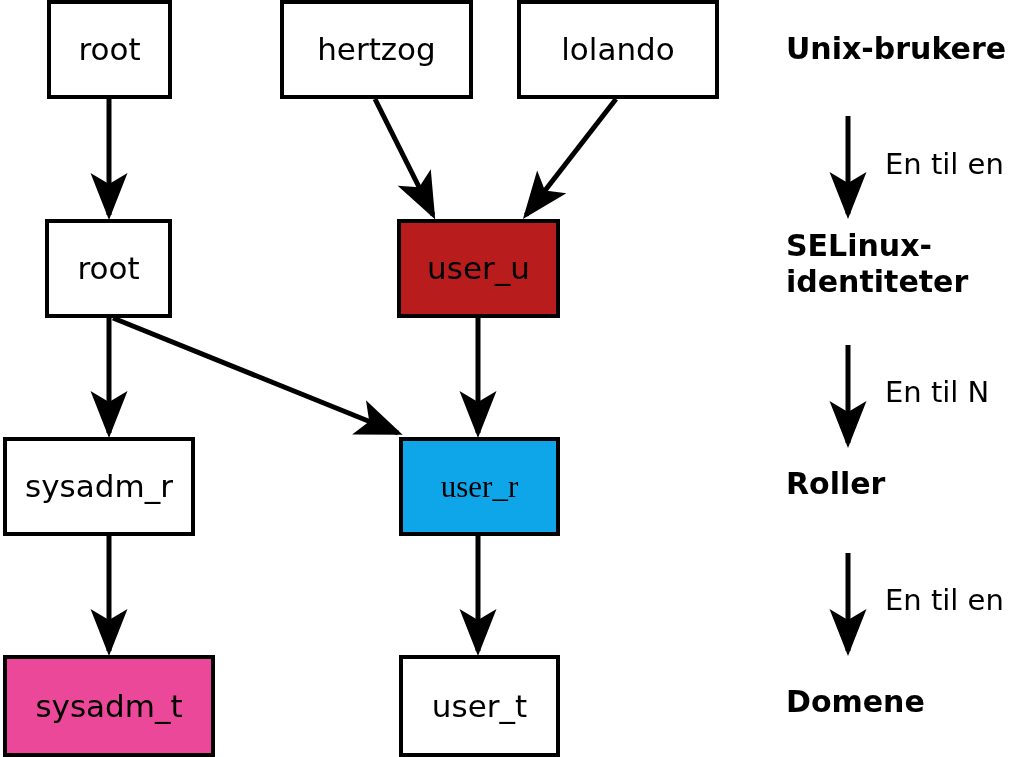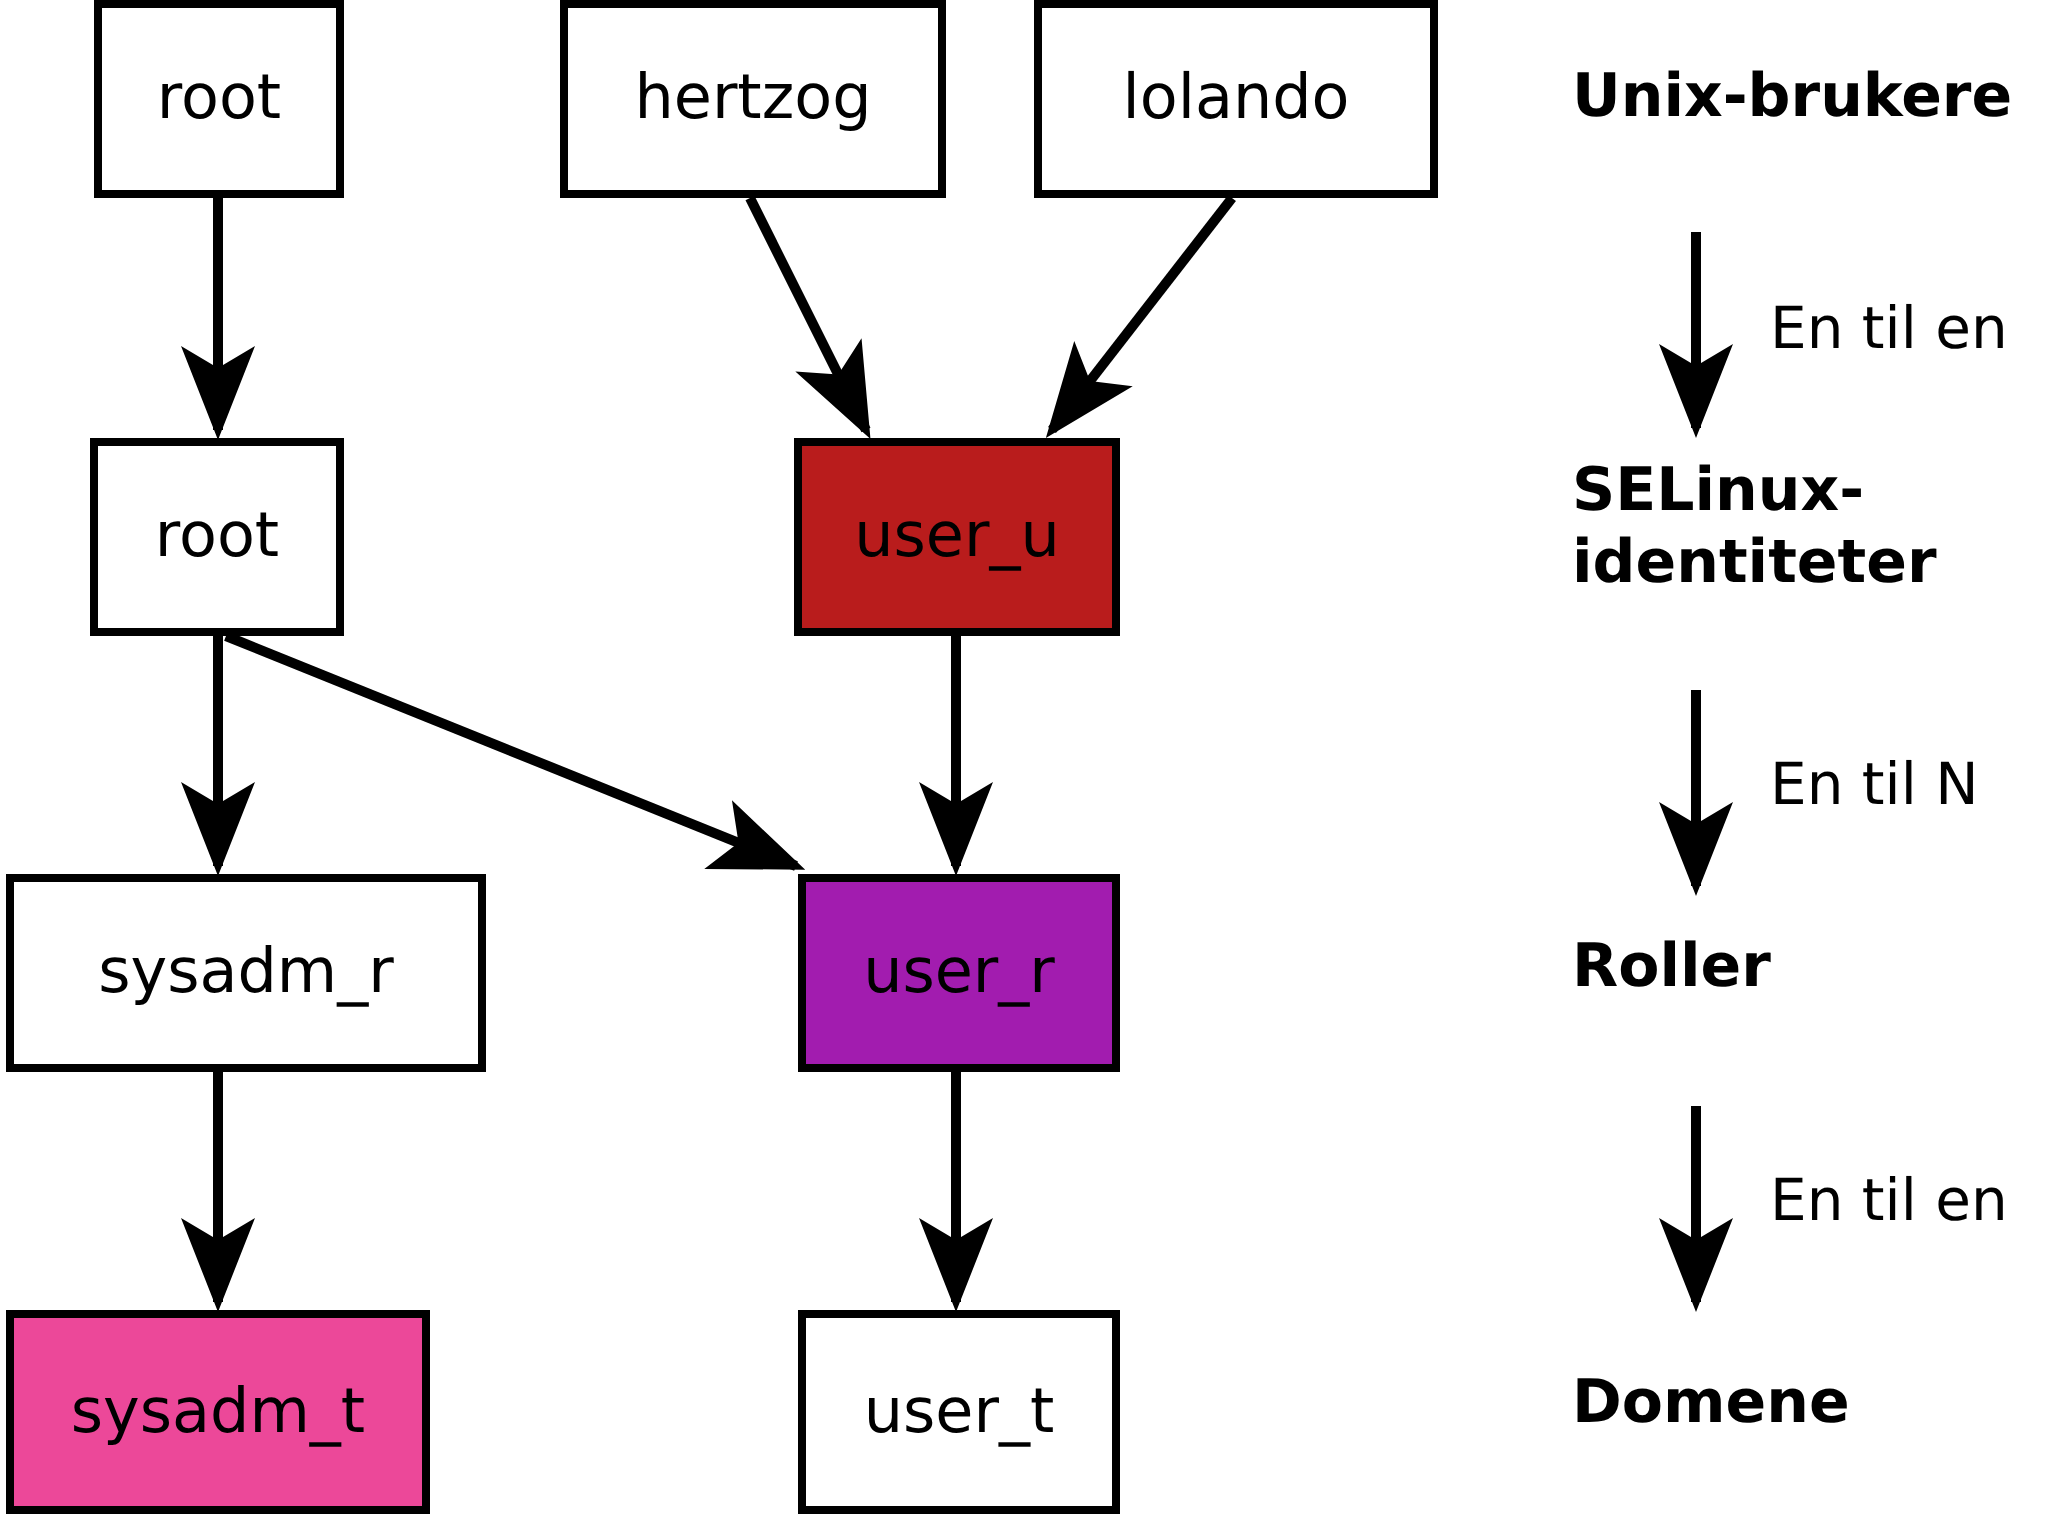--- a/index.html
+++ b/index.html
@@ -102,24 +102,24 @@
       </div>
       <div class="node" style="left: 517px; top: 0px; width: 202px; height: 99px; border-color: rgb(0, 0, 0); background: rgb(255, 255, 255);">
         <span class="node-label">lolando</span>
       </div>
       <div class="node" style="left: 45px; top: 219px; width: 127px; height: 99px; border-color: rgb(0, 0, 0); background: rgb(255, 255, 255);">
         <span class="node-label">root</span>
       </div>
       <div class="node" style="left: 397px; top: 219px; width: 163px; height: 99px; border-color: rgb(0, 0, 0); background: #b91c1c;">
         <span class="node-label">user_u</span>
       </div>
-      <div class="node" style="left: 3px; top: 437px; width: 240px; height: 99px; border-color: rgb(0, 0, 0); background: rgb(255, 255, 255);">
+      <div class="node" style="left: 3px; top: 437px; width: 192px; height: 99px; border-color: rgb(0, 0, 0); background: rgb(255, 255, 255);">
         <span class="node-label">sysadm_r</span>
       </div>
-      <div class="node" style="left: 399px; top: 437px; width: 161px; height: 99px; border-color: rgb(0, 0, 0); background: #a21caf;">
+      <div class="node" style="left: 399px; top: 437px; width: 161px; height: 99px; border-color: rgb(0, 0, 0); background: #0ea5e9; font-family: Liberation Serif, serif;">
         <span class="node-label">user_r</span>
       </div>
       <div class="node" style="left: 3px; top: 655px; width: 212px; height: 102px; border-color: rgb(0, 0, 0); background: #ec4899;">
         <span class="node-label">sysadm_t</span>
       </div>
       <div class="node" style="left: 399px; top: 655px; width: 161px; height: 102px; border-color: rgb(0, 0, 0); background: rgb(255, 255, 255); justify-content: center;">
         <span class="node-label">user_t</span>
       </div>
     </div>
 

